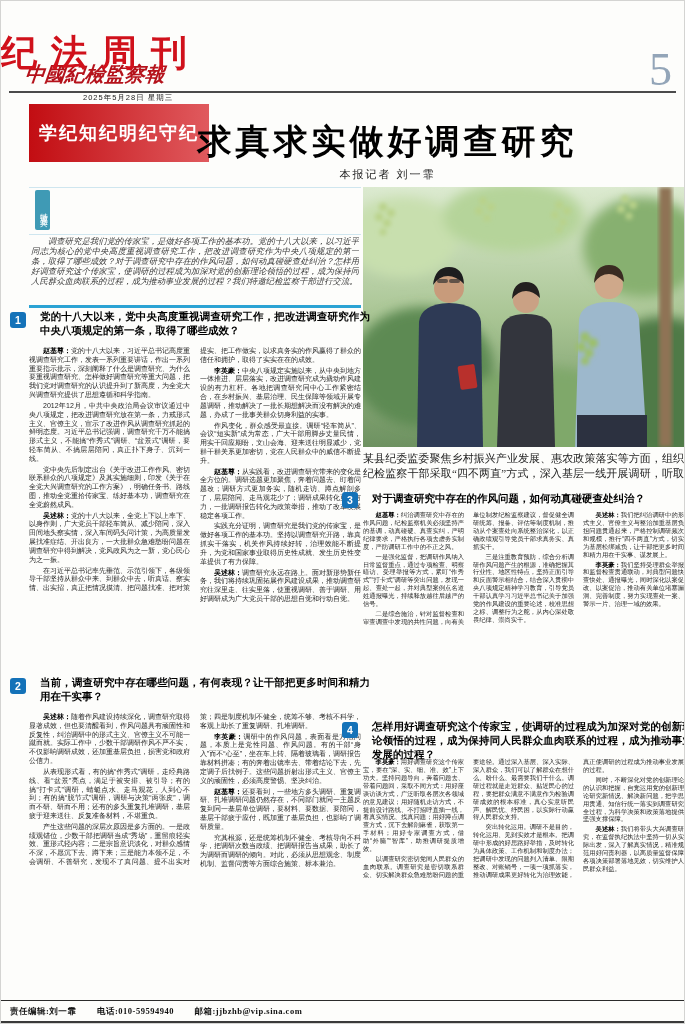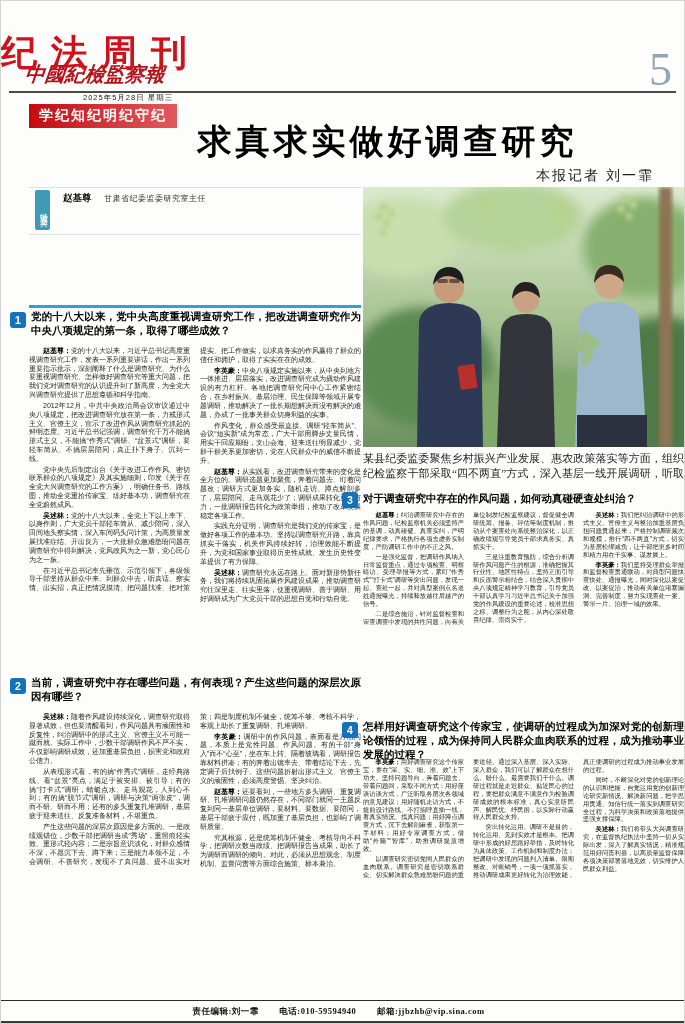--- a/index.html
+++ b/index.html
@@ -11,24 +11,24 @@
   .logo{left:24px;top:60px;font-family:"Liberation Serif",serif;font-style:italic;
         font-weight:900;font-size:20px;color:#b5121b;transform:skewX(-6deg);letter-spacing:0px;white-space:nowrap;}
   .date{left:82px;top:92px;font-size:7.5px;color:#222;letter-spacing:1px;white-space:nowrap;}
   .edition{left:0;right:0;top:28px;text-align:left;font-family:"Liberation Serif",serif;
         font-weight:900;font-size:36px;color:#d0111b;letter-spacing:14px;}
   .pagenum{right:12px;top:42px;font-family:"Liberation Serif",serif;font-size:46px;
         color:#93a5b8;font-weight:400;}
   .head-rule{left:8px;right:8px;top:90px;height:2px;background:#4b4b4b;}
   
   .banner{left:28px;top:103px;background:linear-gradient(90deg,#c20d12,#e05a5e);
-        color:#fff;font-weight:bold;font-size:14px;padding:3px 10px;letter-spacing:2px;}
+        color:#fff;font-weight:bold;font-size:18px;padding:17px 10px;letter-spacing:2px;}
   .headline{left:120px;right:30px;top:118px;text-align:center;font-family:"Liberation Serif",serif;
         font-weight:900;font-size:34px;letter-spacing:4px;color:#000;white-space:nowrap;}
-  .byline{left:120px;right:30px;top:166px;text-align:right;font-size:14px;color:#222;letter-spacing:2px;}
+  .byline{left:120px;right:30px;top:166px;text-align:center;font-size:11px;color:#222;letter-spacing:2px;}
   
   .guest-box{left:28px;top:186px;width:332px;height:46px;border-top:1px solid #cfe6ef;border-bottom:1px solid #cfe6ef;}
   .guest-tab{left:34px;top:189px;width:15px;height:40px;background:#3f9ab5;color:#fff;
         writing-mode:vertical-rl;text-orientation:upright;font-size:8px;letter-spacing:2px;
         display:flex;align-items:center;justify-content:center;border-radius:2px;}
   .guest-rows{left:62px;top:188px;width:296px;}
   .guest-row{height:14px;line-height:14px;white-space:nowrap;overflow:hidden;}
   .guest-name{font-weight:bold;font-size:9.5px;color:#111;margin-right:8px;}
   .guest-title{font-family:"Liberation Serif",serif;font-size:8px;color:#333;letter-spacing:0.5px;}
   
@@ -37,37 +37,37 @@
         color:#3a3a3a;text-align:justify;text-indent:2em;}
   .blue-bar{left:28px;top:304px;width:332px;height:3px;background:#2ba3d4;}
   
   .photo{left:362px;top:186px;width:321px;height:260px;overflow:hidden;background:#9dbb8a;}
   .caption{left:362px;top:450px;width:321px;height:28px;overflow:hidden;
         font-family:"Liberation Serif",serif;font-size:11px;line-height:1.4;color:#222;text-align:justify;}
   .credit{font-weight:bold;margin-left:10px;white-space:nowrap;}
   
   .badge{width:16px;height:16px;background:#1472b8;color:#fff;border-radius:3px;
         display:flex;align-items:center;justify-content:center;font-weight:bold;font-size:10.5px;}
-  .q-head{font-weight:bold;font-size:10.5px;line-height:1.32;color:#000;text-align:justify;}
+  .q-head{font-weight:bold;font-size:10.5px;line-height:1.32;color:#000;text-align:justify;margin-left:9px;}
   .q1-badge{left:9px;top:311px;} .q1-head{left:30px;top:309px;width:330px;}
   .q1-body{left:28px;top:346px;width:332px;height:322px;}
   .q2-badge{left:9px;top:677px;} .q2-head{left:30px;top:675px;width:330px;}
   .q2-body{left:28px;top:712px;width:332px;height:280px;}
   .q3-badge{left:341px;top:491px;} .q3-head{left:362px;top:492px;width:321px;font-family:Liberation Mono, monospace;}
   .q3-body{left:362px;top:510px;width:321px;height:204px;}
   .q4-badge{left:341px;top:721px;} .q4-head{left:362px;top:719px;width:321px;}
   .q4-body{left:362px;top:757px;width:321px;height:235px;}
   .body-cols{overflow:hidden;text-align:justify;color:#1f1f1f;word-break:break-all;}
   .cols2{column-count:2;column-gap:10px;font-size:7px;line-height:1.26;}
   .cols3{column-count:3;column-gap:9px;font-size:6.3px;line-height:1.26;}
   .para{margin:0 0 2px 0;text-indent:2em;}
   .para b{color:#000;}
   
   .foot-rule{left:0;right:0;top:999px;height:1px;background:#2b2b2b;}
-  .footer{left:0;right:8px;top:1005px;text-align:center;font-family:"Liberation Serif",serif;
+  .footer{left:0;right:8px;top:1005px;text-align:left;font-family:"Liberation Serif",serif;
         font-size:8.5px;font-weight:bold;color:#111;letter-spacing:0.5px;}
   .footer span{margin:0 9px;}
   .bottom-rule{left:0;right:0;bottom:0;height:2px;background:#3a3a3a;}
 </style>
 </head>
 <body>
 
 <div id="page">
 
   <div class="abs logo">中國紀檢監察報</div>
@@ -76,26 +76,23 @@
   <div class="abs pagenum">5</div>
   <div class="abs head-rule"></div>
 
   <div class="abs banner">学纪知纪明纪守纪</div>
   <div class="abs headline">求真求实做好调查研究</div>
   <div class="abs byline">本报记者 刘一霏</div>
 
   <div class="abs guest-box"></div>
   <div class="abs guest-tab">特邀嘉宾</div>
   <div class="abs guest-rows">
-    <div class="guest-row">
-      <span class="guest-name">赵基尊</span>
-      <span class="guest-title">甘肃省纪委监委研究室主任</span>
-    </div>
-  </div>
-
+  </div>
+
+  <div class="abs intro">调查研究是我们党的传家宝，是做好各项工作的基本功。党的十八大以来，以习近平同志为核心的党中央高度重视调查研究工作，把改进调查研究作为中央八项规定的第一条，取得了哪些成效？对于调查研究中存在的作风问题，如何动真碰硬查处纠治？怎样用好调查研究这个传家宝，使调研的过程成为加深对党的创新理论领悟的过程，成为保持同人民群众血肉联系的过程，成为推动事业发展的过程？我们特邀纪检监察干部进行交流。</div>
   <div class="abs blue-bar"></div>
 
   <div class="abs photo">
     <svg width="321" height="260" viewBox="0 0 321 260" preserveAspectRatio="none">
       <defs>
         <linearGradient id="bgG" x1="0" y1="0" x2="0" y2="1">
           <stop offset="0" stop-color="#dcead0"></stop>
             <stop offset="0.5" stop-color="#a9c594"></stop>
             <stop offset="1" stop-color="#6d9160"></stop>
         </linearGradient>
@@ -180,21 +177,21 @@
       <p class="para"><b>吴述林：</b>党的十八大以来，全党上下以上率下、以身作则，广大党员干部轻车简从、减少陪同，深入田间地头察实情，深入车间码头问计策，为高质量发展找准症结、开出良方，一大批群众急难愁盼问题在调查研究中得到解决，党风政风为之一新，党心民心为之一振。</p>
       <p class="para">在习近平总书记率先垂范、示范引领下，各级领导干部坚持从群众中来、到群众中去，听真话、察实情、出实招，真正把情况摸清、把问题找准、把对策提实、把工作做实，以求真务实的作风赢得了群众的信任和拥护，取得了实实在在的成效。</p>
       <p class="para"><b>李英豪：</b>中央八项规定实施以来，从中央到地方一体推进、层层落实，改进调查研究成为撬动作风建设的有力杠杆。各地把调查研究同中心工作紧密结合，在乡村振兴、基层治理、民生保障等领域开展专题调研，推动解决了一批长期想解决而没有解决的难题，办成了一批事关群众切身利益的实事。</p>
       <p class="para">作风变化，群众感受最直接。调研“轻车简从”、会议“短实新”成为常态，广大干部用脚步丈量民情，用实干回应期盼，文山会海、迎来送往明显减少，党群干群关系更加密切，党在人民群众中的威信不断提升。</p>
       <p class="para"><b>赵基尊：</b>从实践看，改进调查研究带来的变化是全方位的。调研选题更加聚焦，奔着问题去、盯着问题改；调研方式更加务实，随机走访、蹲点解剖多了，层层陪同、走马观花少了；调研成果转化更加有力，一批调研报告转化为政策举措，推动了改革发展稳定各项工作。</p>
       <p class="para">实践充分证明，调查研究是我们党的传家宝，是做好各项工作的基本功。坚持以调查研究开路，靠真抓实干落实，机关作风持续好转，治理效能不断提升，为党和国家事业取得历史性成就、发生历史性变革提供了有力保障。</p>
       <p class="para"><b>吴述林：</b>调查研究永远在路上。面对新形势新任务，我们将持续巩固拓展作风建设成果，推动调查研究往深里走、往实里落，使重视调研、善于调研、用好调研成为广大党员干部的思想自觉和行动自觉。</p>
     </div>
 
   <div class="abs badge q2-badge">2</div>
-  <div class="abs q-head q2-head">当前，调查研究中存在哪些问题，有何表现？产生这些问题的深层次原因有哪些？</div>
+  <div class="abs q-head q2-head">当前，调查研究中存在哪些问题，有何表现？让干部把更多时间和精力用在干实事？</div>
   <div class="abs body-cols cols2 q2-body">
       <p class="para"><b>吴述林：</b>随着作风建设持续深化，调查研究取得显著成效，但也要清醒看到，作风问题具有顽固性和反复性，纠治调研中的形式主义、官僚主义不可能一蹴而就。实际工作中，少数干部调研作风不严不实，不仅影响调研成效，还加重基层负担，损害党和政府公信力。</p>
       <p class="para">从表现形式看，有的搞“作秀式”调研，走经典路线、看“盆景”亮点，满足于被安排、被引导；有的搞“打卡式”调研，蜻蜓点水、走马观花，人到心不到；有的搞“脱节式”调研，调研与决策“两张皮”，调而不研、研而不用；还有的多头重复扎堆调研，基层疲于迎来送往、反复准备材料，不堪重负。</p>
       <p class="para">产生这些问题的深层次原因是多方面的。一是政绩观错位，少数干部把调研当成“秀场”，重留痕轻实效、重形式轻内容；二是宗旨意识淡化，对群众感情不深，不愿沉下去、蹲下来；三是能力本领不足，不会调研、不善研究，发现不了真问题、提不出实对策；四是制度机制不健全，统筹不够、考核不科学，客观上助长了重复调研、扎堆调研。</p>
       <p class="para"><b>李英豪：</b>调研中的作风问题，表面看是方法问题，本质上是党性问题、作风问题。有的干部“身入”而不“心至”，坐在车上转、隔着玻璃看，调研报告靠材料拼凑；有的奔着出镜率去、带着结论下去，先定调子后找例子。这些问题折射出形式主义、官僚主义的顽固性，必须高度警惕、坚决纠治。</p>
       <p class="para"><b>赵基尊：</b>还要看到，一些地方多头调研、重复调研、扎堆调研问题仍然存在，不同部门就同一主题反复到同一基层单位调研，要材料、要数据、要陪同，基层干部疲于应付，既加重了基层负担，也影响了调研质量。</p>
       <p class="para">究其根源，还是统筹机制不健全、考核导向不科学，把调研次数当政绩、把调研报告当成果，助长了为调研而调研的倾向。对此，必须从思想观念、制度机制、监督问责等方面综合施策、标本兼治。</p>
     </div>
 
   <div class="abs badge q3-badge">3</div>

